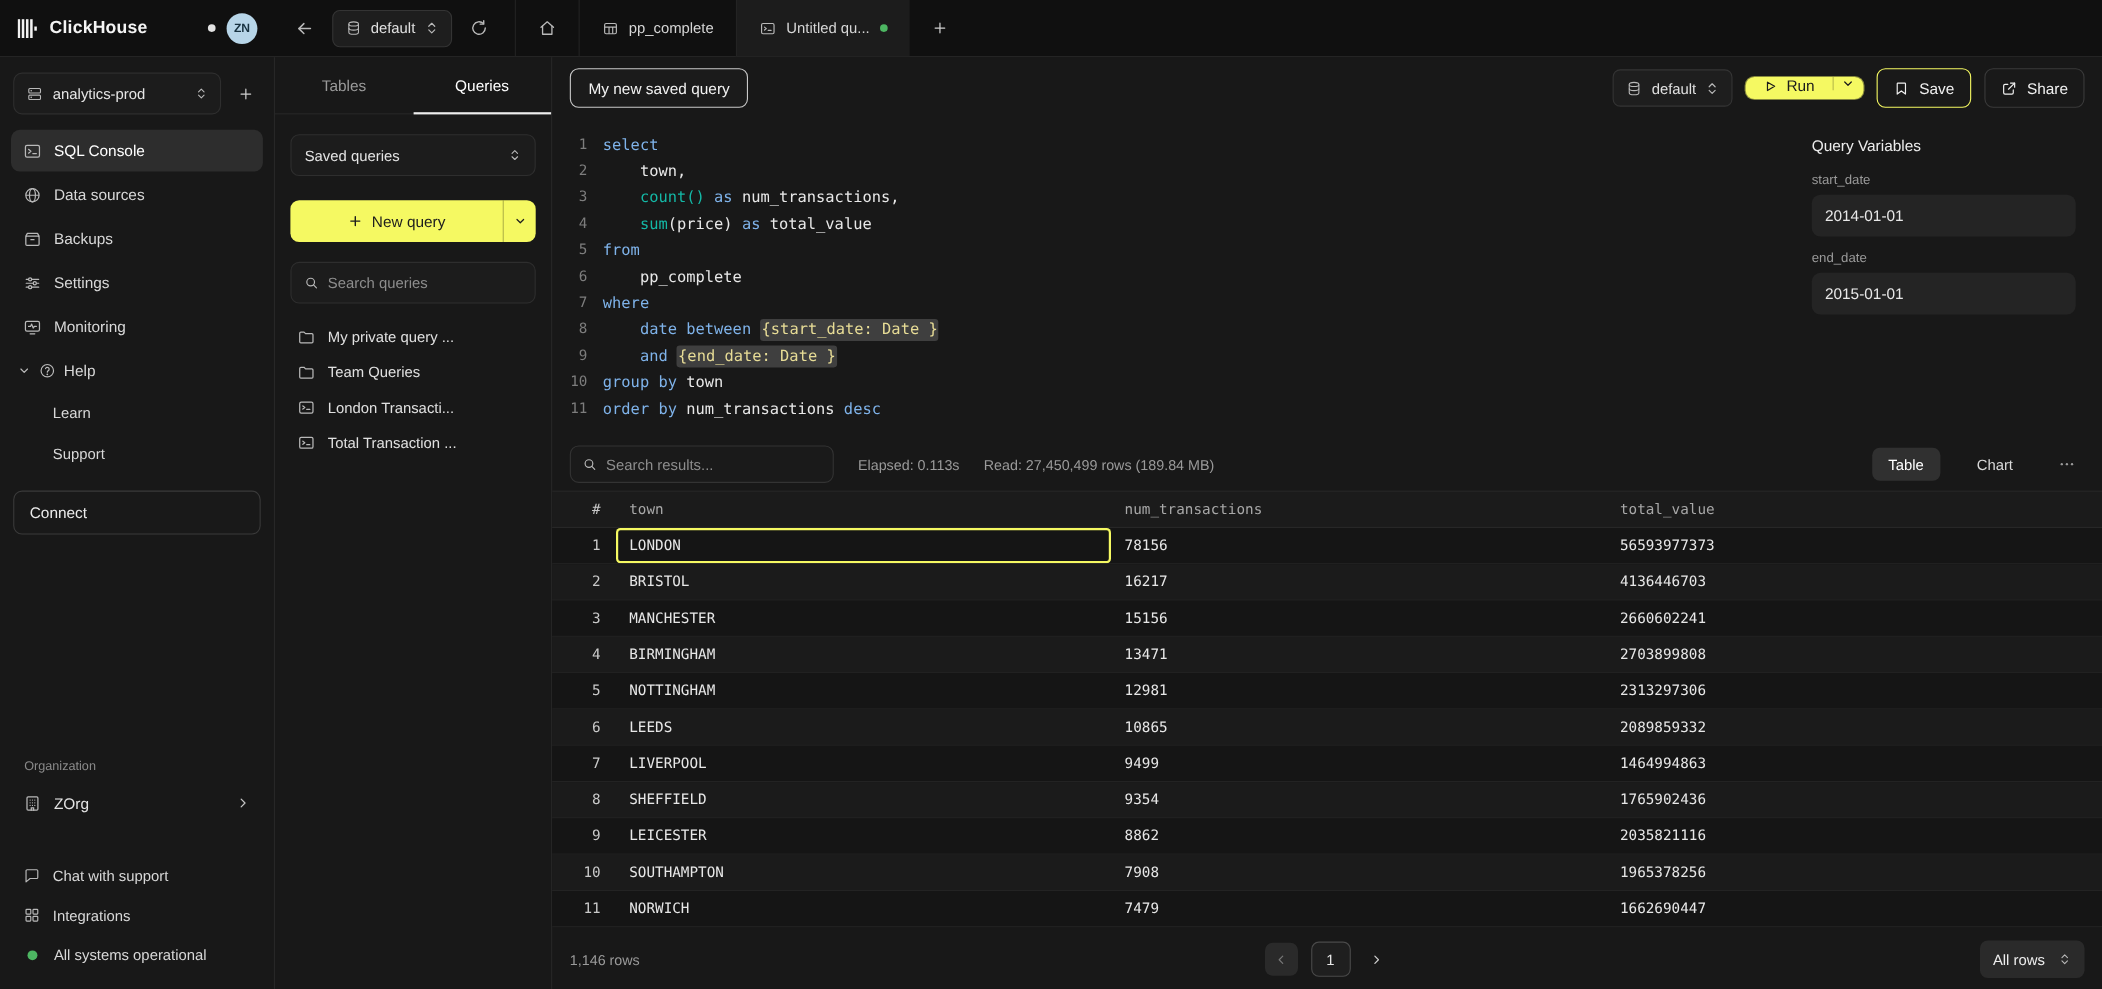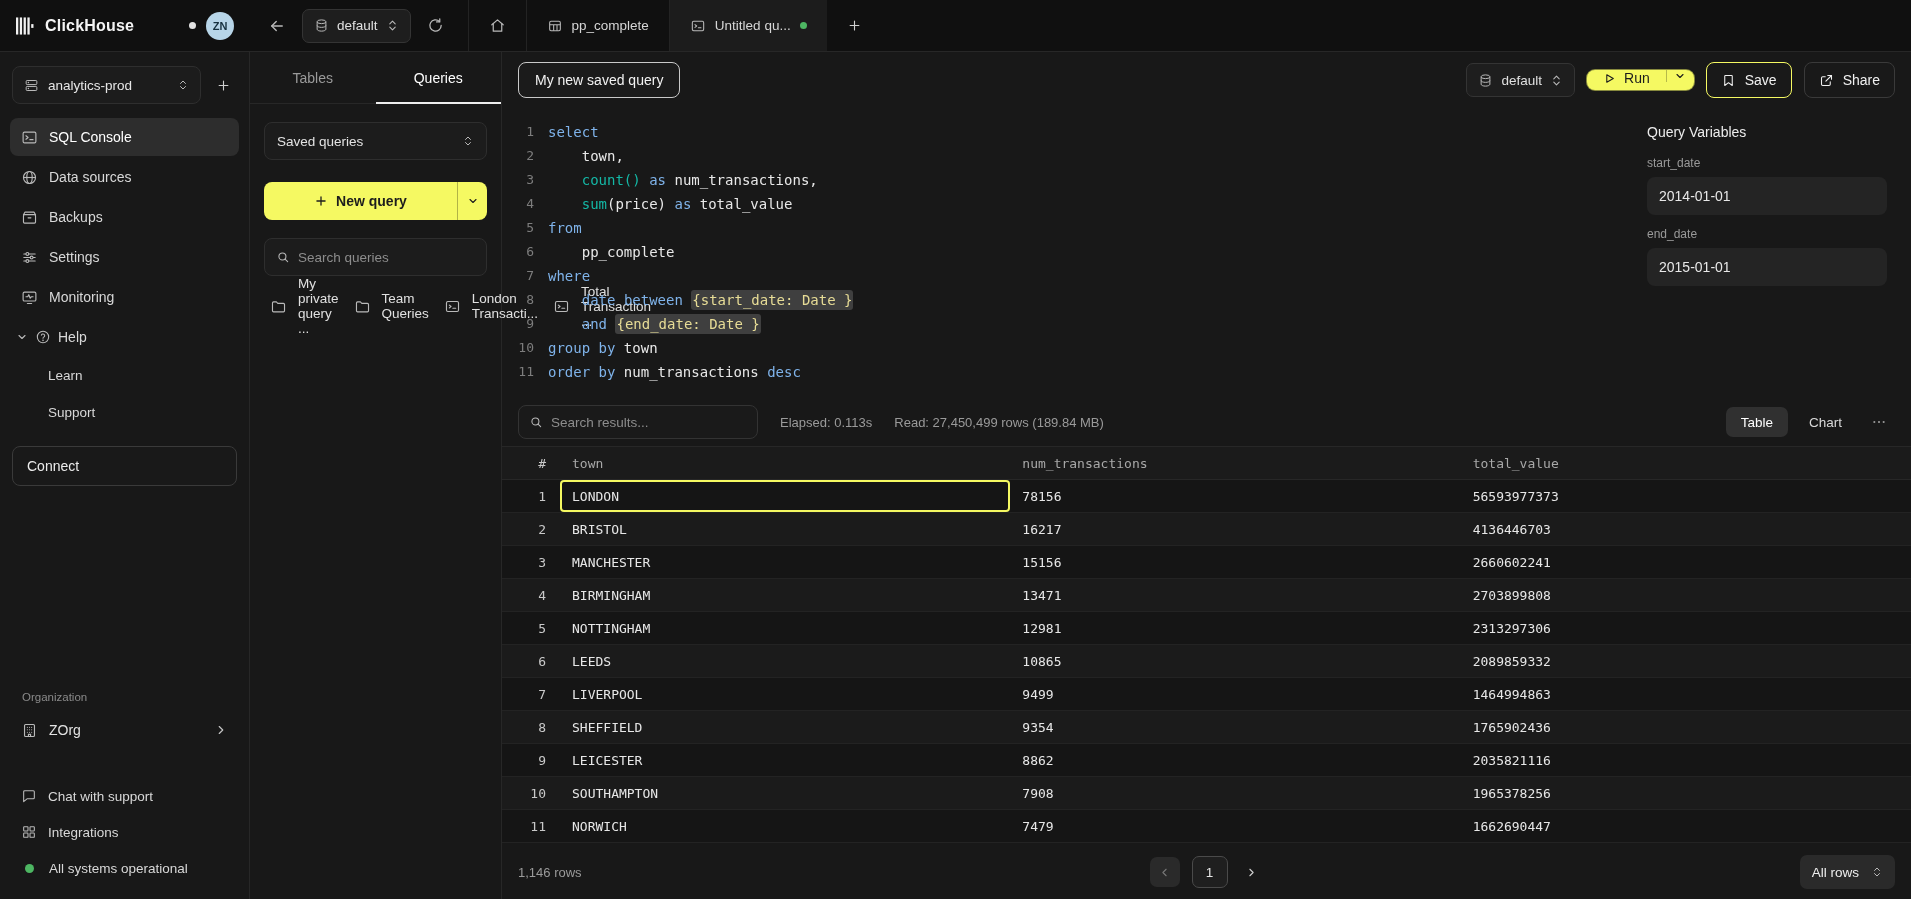--- a/index.html
+++ b/index.html
@@ -58,27 +58,27 @@
   .status-dot{width:9px;height:9px;border-radius:50%;background:var(--green);margin:0 4px}
 
   
   .qpanel{width:252px;flex:none;border-right:1px solid var(--border);display:flex;flex-direction:column}
   .qp-tabs{height:52px;display:flex;border-bottom:1px solid var(--border);flex:none}
   .qp-tab{flex:1;display:flex;align-items:center;justify-content:center;font-size:14px;color:#9a9a9a;position:relative}
   .qp-tab.active{color:#fff}
   .qp-tab.active::after{content:'';position:absolute;bottom:-1px;left:0;right:0;height:2px;background:#ededed}
   .qp-body{padding:18px 14px;display:flex;flex-direction:column}
   .select-pill{height:38px;background:#1c1c1c;border:1px solid #2e2e2e;border-radius:8px;display:flex;align-items:center;justify-content:space-between;padding:0 12px;font-size:13.5px;color:#e3e3e3}
-  .new-query{margin-top:22px;height:38px;background:var(--yellow);border-radius:8px;display:flex;align-items:stretch;color:#1d1d1d;font-weight:700;font-size:14px;overflow:hidden}
+  .new-query{margin-top:22px;height:38px;background:var(--yellow);border-radius:8px;display:flex;align-items:stretch;color:#1d1d1d;font-weight:400;font-size:14px;overflow:hidden}
   .nq-main{flex:1;display:flex;align-items:center;justify-content:center;gap:8px;color:#1d1d1d}
   .nq-caret{width:30px;border-left:1px solid rgba(0,0,0,.28);display:flex;align-items:center;justify-content:center;color:#1d1d1d}
   .search-pill{margin-top:18px;height:38px;background:#1c1c1c;border:1px solid #2e2e2e;border-radius:8px;display:flex;align-items:center;gap:8px;padding:0 11px}
   input.bare{background:transparent;border:0;outline:0;color:#e6e6e6;font-size:13.5px;width:100%;font-family:inherit}
   input.bare::placeholder{color:#8d8d8d}
-  .q-list{display:flex;flex-direction:row;gap:15px;padding:0 6px}
+  .q-list{margin-top:22px;display:flex;flex-direction:column;gap:15px;padding:0 6px}
   .q-item{display:flex;align-items:center;gap:11px;font-size:13.5px;color:#e0e0e0}
 
   
   .main{flex:1;min-width:0;display:flex;flex-direction:column}
   .main-header{height:56px;flex:none;display:flex;align-items:center;padding:0 16px;gap:12px}
   .query-chip{height:36px;border:1px solid #c9c9c9;border-radius:8px;padding:0 16px;display:flex;align-items:center;font-size:14px;color:#f2f2f2;background:#1b1b1b}
   .header-right{margin-left:auto;display:flex;align-items:center;gap:12px}
   .run-btn{height:20px;background:var(--yellow);border-radius:8px;color:#1c1c1c;display:flex;align-items:flex-start;font-weight:400;font-size:14px;box-shadow:0 0 0 1px rgba(245,249,98,.5)}
   .run-main{display:flex;align-items:center;gap:8px;padding:0 16px;color:#1c1c1c}
   .run-caret{width:28px;border-left:1px solid rgba(0,0,0,.25);display:flex;align-items:center;justify-content:center;color:#1c1c1c}
@@ -99,21 +99,21 @@
   .vars-panel{width:280px;flex:none;padding:16px 24px 0 16px}
   .vars-title{font-size:14px;color:#ececec;margin-bottom:16px}
   .var-label{font-size:12px;color:#9a9a9a;margin:12px 0 7px}
   .var-input{width:100%;height:38px;background:#242424;border:0;border-radius:8px;color:#e8e8e8;font-size:14px;padding:0 12px;font-family:Liberation Sans, sans-serif;outline:0}
 
   
   .results{flex:1;min-height:0;display:flex;flex-direction:column}
   .results-toolbar{height:48px;flex:none;display:flex;align-items:center;padding:0 16px;gap:22px}
   .search-results{width:240px;height:34px;border:1px solid #333;border-radius:8px;background:#1a1a1a;display:flex;align-items:center;gap:8px;padding:0 10px}
   .meta{color:#9a9a9a;font-size:13px;white-space:nowrap}
-  .view-toggle{margin-left:auto;display:flex;align-items:center;gap:6px}
+  .view-toggle{margin-left:auto;display:flex;align-items:center;gap:18px}
   .tbtn{height:30px;padding:0 15px;border-radius:7px;font-size:13.5px;color:#d9d9d9;display:flex;align-items:center}
   .tbtn.active{background:#303030;color:#fff}
   .more-btn{color:#9a9a9a;padding:0 8px;display:flex;align-items:center}
 
   .rtable{font-family:"DejaVu Sans Mono",monospace;font-size:13px;flex:none}
   .thead{display:flex;height:34px;align-items:stretch;background:#1b1b1b;border-top:1px solid var(--border);border-bottom:1px solid var(--border);color:#a8a8a8}
   .tcell{display:flex;align-items:center;padding:0 12px;flex:1;min-width:0;overflow:hidden;white-space:nowrap}
   .tcell.col0{flex:none;width:58px;justify-content:flex-end;padding:0 14px 0 0;color:#c9c9c9}
   .trow{display:flex;height:33px;align-items:stretch;border-bottom:1px solid #232323}
   .trow.odd{background:#151515}

